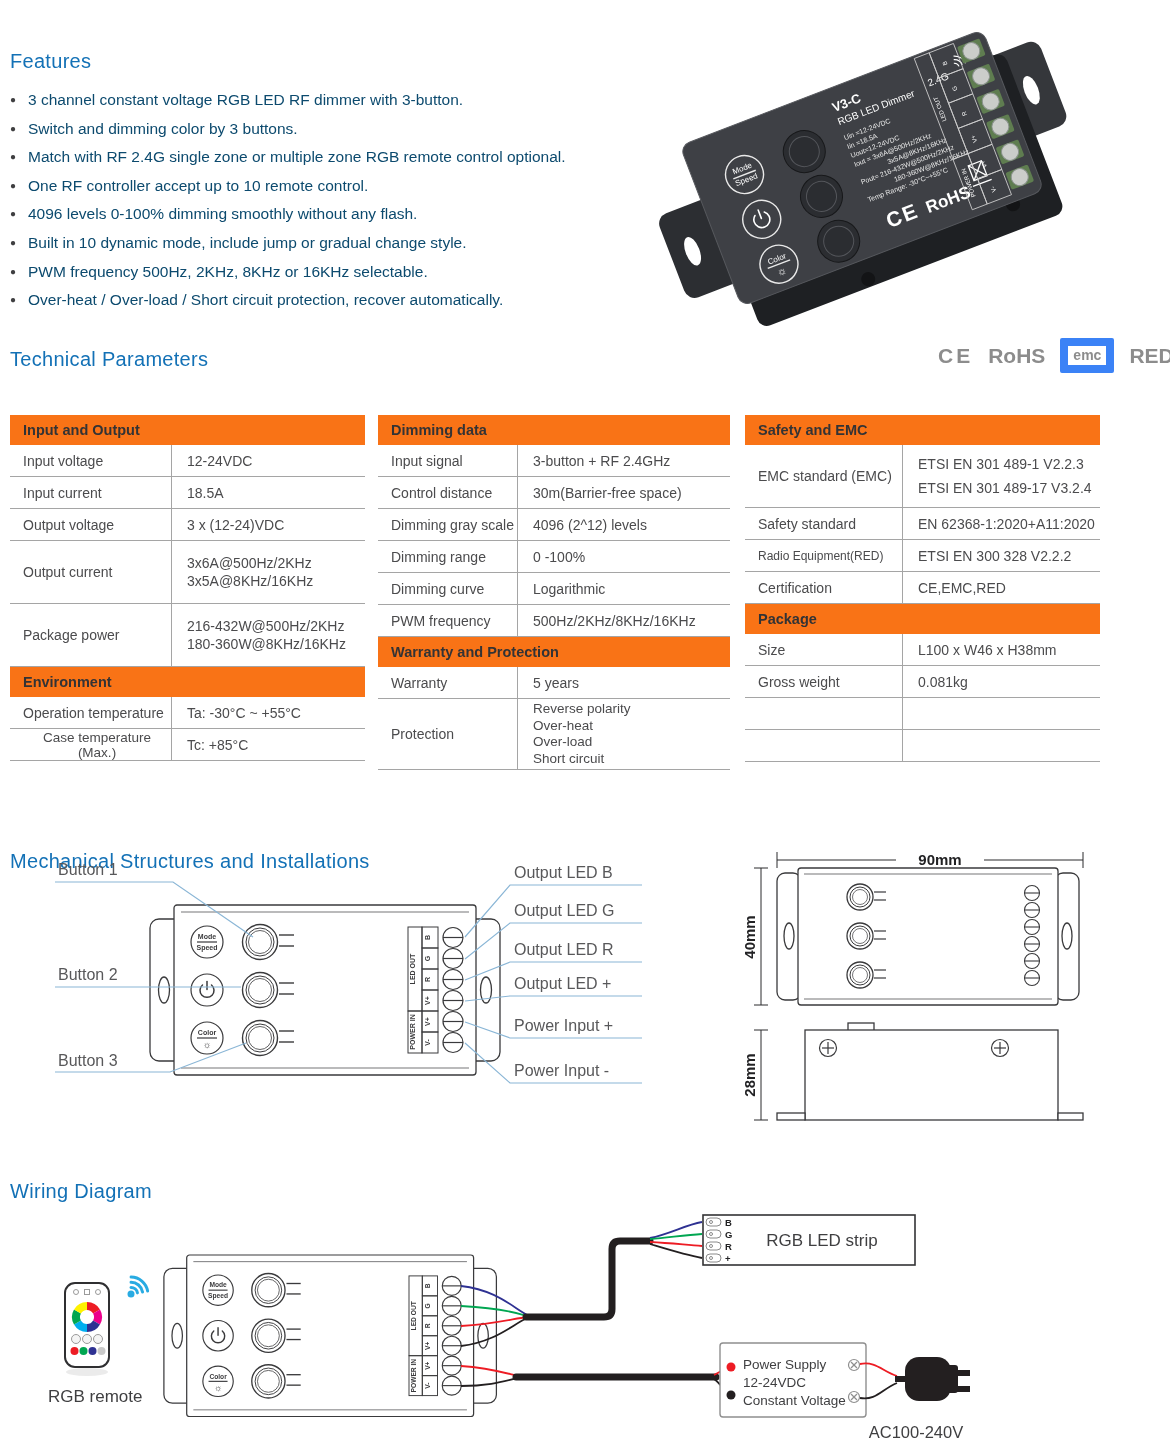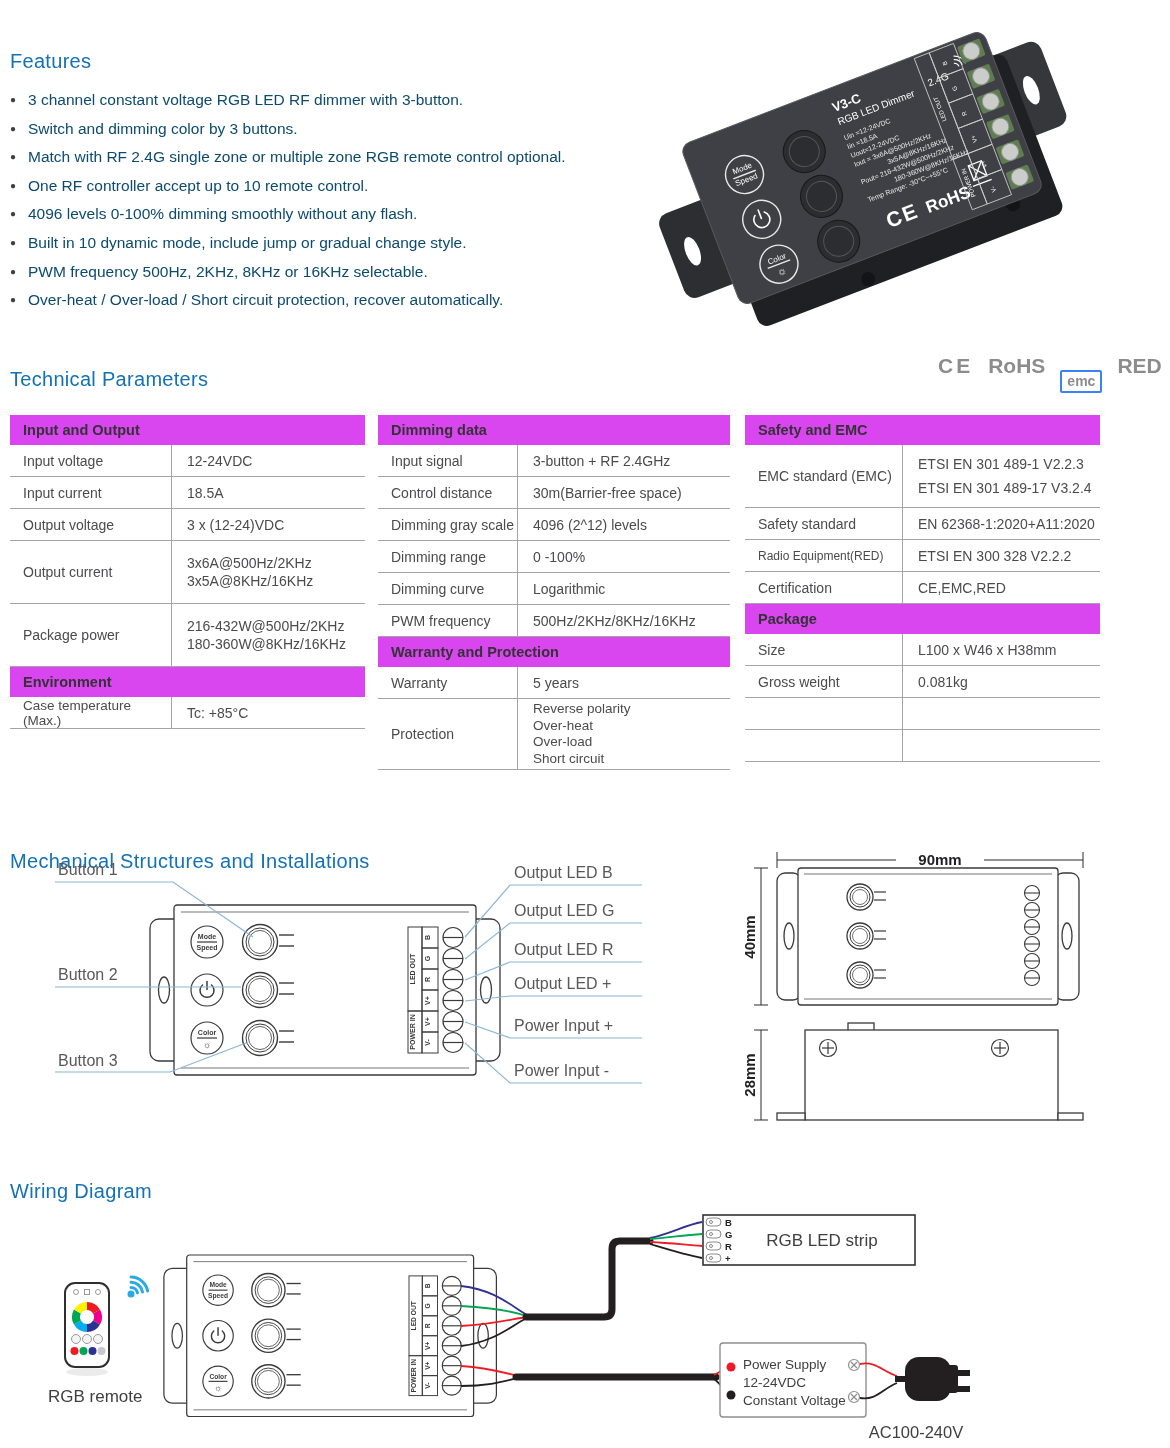--- a/index.html
+++ b/index.html
@@ -6,32 +6,32 @@
   body{font-family:"Liberation Sans",sans-serif;-webkit-font-smoothing:antialiased;}
   .page{position:relative;width:1170px;height:1448px;background:#fff;overflow:hidden;}
   .sec-title{position:absolute;left:10px;font-size:20px;color:#1371b6;letter-spacing:.3px;font-weight:500;}
   
   .bullets{position:absolute;left:10px;top:86px;width:640px;}
   .bullets .li{position:relative;padding-left:18px;font-size:15.5px;color:#0c4a6e;line-height:28.6px;}
   .bullets .li::before{content:"●";position:absolute;left:0;top:0;font-size:10px;line-height:28.6px;color:#3f3f41;}
   
   .certs{position:absolute;left:938px;top:338px;display:flex;align-items:center;gap:15px;color:#8c8c8c;font-weight:bold;font-size:21px;}
   .certs .ce{letter-spacing:3px;}
-  .certs .emcbox{font-size:14px;font-weight:bold;border:2px solid #3b82f6;border-radius:2px;padding:0 5px;line-height:19px;margin-top:32px;}
+  .certs .emcbox{font-size:14px;font-weight:bold;border:8px solid #3b82f6;border-radius:2px;padding:0 5px;line-height:19px;}
   
   .tables{position:absolute;left:10px;top:415px;width:1150px;}
   .tbl{position:absolute;top:0;color:#4b4b4d;font-size:14px;}
-  .tbl-h{height:30px;background:#d946ef;display:flex;align-items:center;padding-left:13px;font-size:14.5px;font-weight:bold;color:#333335;}
+  .tbl-h{height:30px;background:#f97316;display:flex;align-items:center;padding-left:13px;font-size:14.5px;font-weight:bold;color:#333335;}
   .tr{display:flex;height:31px;border-bottom:1px solid #a5a5a5;}
   .tr.d{height:62px;}
   .tr.p{height:70px;}
   .tl{border-right:1px solid #a5a5a5;display:flex;align-items:center;padding-left:13px;box-sizing:border-box;}
   .tv{flex:1;display:flex;flex-direction:column;justify-content:center;padding-left:15px;line-height:18px;}
   .tv.sm{font-size:13.5px;line-height:16.5px;}
-  .t1 .tl{width:162px;}
+  .t1 .tl{width:162px;text-align:center;}
   .t2 .tl{width:140px;}
   .t3 .tl{width:158px;}
   svg text{font-family:"Liberation Sans",sans-serif;}
   .abs{position:absolute;}
 </style>
 </head>
 <body>
 
 <div class="page">
 
@@ -168,21 +168,21 @@
     </g>
   </svg>
 
   <div class="certs">
     <span class="ce">CE</span>
     <span>RoHS</span>
     <span class="emcbox">emc</span>
     <span>RED</span>
   </div>
 
-  <div class="sec-title" style="top:368px">Technical Parameters</div>
+  <div class="sec-title" style="top:348px">Technical Parameters</div>
 
   <div class="tables">
 
     <div class="tbl t1" style="left:0;width:355px">
       <div class="tbl-h">Input and Output</div>
       <div class="tr">
           <div class="tl">Input voltage</div>
           <div class="tv">
             <span>12-24VDC</span>
           </div>
@@ -207,20 +207,26 @@
           </div>
         </div>
       <div class="tr d">
           <div class="tl">Package power</div>
           <div class="tv">
             <span>216-432W@500Hz/2KHz</span>
             <span>180-360W@8KHz/16KHz</span>
           </div>
         </div>
       <div class="tbl-h">Environment</div>
+      <div class="tr">
+          <div class="tl">Operation temperature</div>
+          <div class="tv">
+            <span>Ta: -30°C ~ +55°C</span>
+          </div>
+        </div>
       <div class="tr">
           <div class="tl" style="font-size:13.5px">Case temperature (Max.)</div>
           <div class="tv">
             <span>Tc: +85°C</span>
           </div>
         </div>
     </div>
 
     <div class="tbl t2" style="left:368px;width:352px">
       <div class="tbl-h">Dimming data</div>

